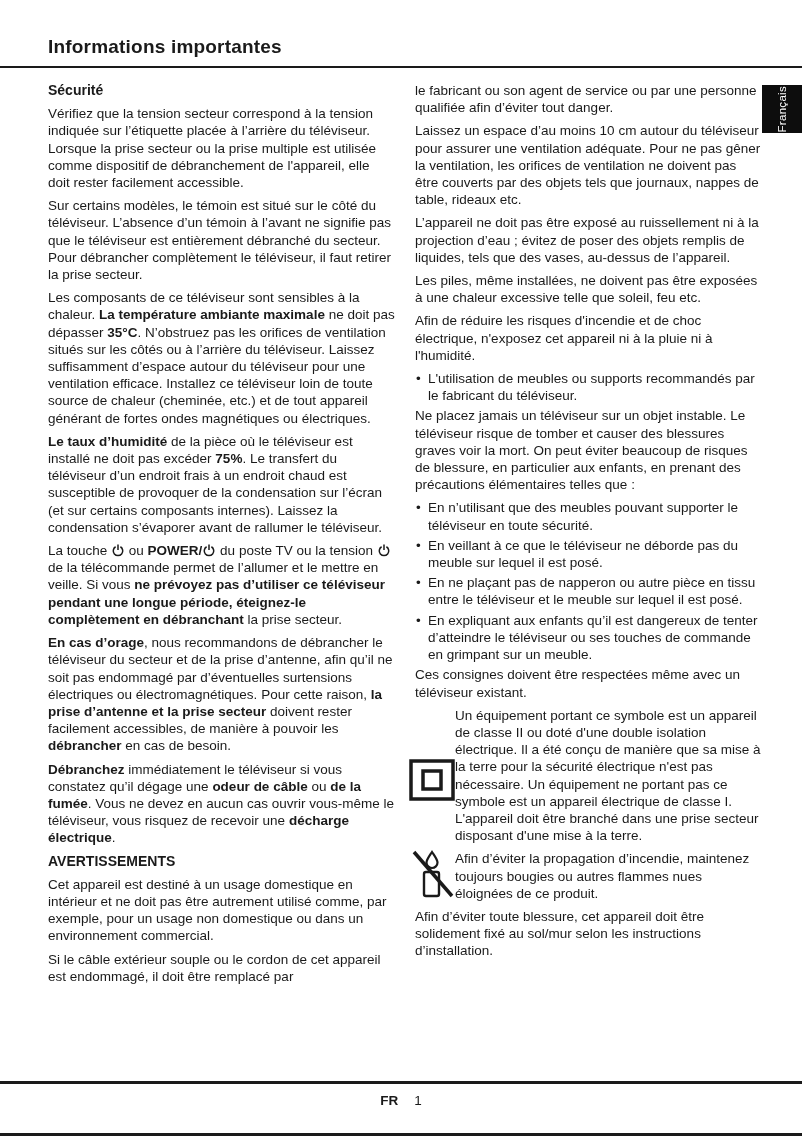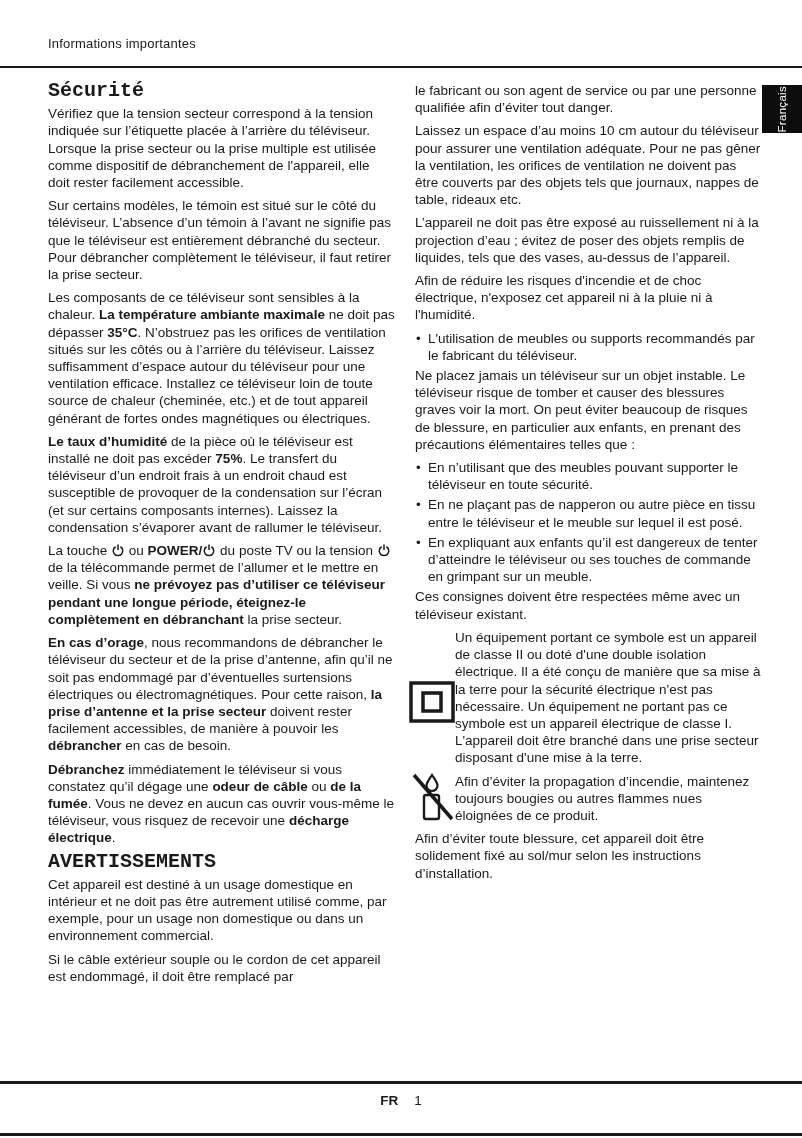--- a/index.html
+++ b/index.html
@@ -2,27 +2,27 @@
 <html><head>
 <meta charset="utf-8">
 <style>
   html,body{margin:0;padding:0;}
   body{
     width:802px;height:1138px;background:#ffffff;position:relative;overflow:hidden;
     font-family:"Liberation Sans", sans-serif;color:#1a1a1a;
     -webkit-font-smoothing:antialiased;
   }
   .page-title{
-    position:absolute;left:48px;top:36px;font-size:13px;font-weight:normal;letter-spacing:.2px;
+    position:absolute;left:48px;top:36px;font-size:19px;font-weight:bold;letter-spacing:.2px;
   }
   .title-rule{position:absolute;left:0;top:66px;width:802px;height:2px;background:#1a1a1a;}
   .content{position:absolute;left:48px;top:82px;width:714px;display:flex;gap:20px;}
   .col{width:347px;font-size:13.5px;line-height:17.2px;}
   .block{margin:0 0 6px 0;}
-  .heading{font-weight:bold;font-size:20px;margin-bottom:6px;font-family:Liberation Mono, monospace;}
+  .heading{font-weight:bold;font-size:14px;margin-bottom:6px;}
   .bullet{padding-left:13px;position:relative;margin-bottom:3px;}
   .bullet::before{content:"\2022";position:absolute;left:1px;}
   .icon-paragraph{position:relative;padding-left:40px;}
   .icon-paragraph .side-icon{position:absolute;}
   .side-icon.class2{left:-6px;top:52px;}
   .side-icon.candle{left:-3px;top:-2px;}
   .inline-icon{display:inline-block;vertical-align:-2px;margin:0 1px;}
   .inline-icon svg{display:block;}
   b{font-weight:bold;}
   .lang-tab{
@@ -63,24 +63,26 @@
       <div class="block paragraph"><b>En cas d’orage</b><span>, nous recommandons de débrancher le téléviseur du secteur et de la prise d’antenne, afin qu’il ne soit pas endommagé par d’éventuelles surtensions électriques ou électromagnétiques. Pour cette raison, </span><b>la prise d’antenne et la prise secteur</b><span> doivent rester facilement accessibles, de manière à pouvoir les </span><b>débrancher</b><span> en cas de besoin.</span></div>
       <div class="block paragraph"><b>Débranchez</b><span> immédiatement le téléviseur si vous constatez qu’il dégage une </span><b>odeur de câble</b><span> ou </span><b>de la fumée</b><span>. Vous ne devez en aucun cas ouvrir vous-même le téléviseur, vous risquez de recevoir une </span><b>décharge électrique</b><span>.</span></div>
       <div class="block heading">AVERTISSEMENTS</div>
       <div class="block paragraph"><span>Cet appareil est destiné à un usage domestique en intérieur et ne doit pas être autrement utilisé comme, par exemple, pour un usage non domestique ou dans un environnement commercial.</span></div>
       <div class="block paragraph"><span>Si le câble extérieur souple ou le cordon de cet appareil est endommagé, il doit être remplacé par</span></div>
     </div>
   <div class="col">
       <div class="block paragraph"><span>le fabricant ou son agent de service ou par une personne qualifiée afin d’éviter tout danger.</span></div>
       <div class="block paragraph"><span>Laissez un espace d’au moins 10 cm autour du téléviseur pour assurer une ventilation adéquate. Pour ne pas gêner la ventilation, les orifices de ventilation ne doivent pas être couverts par des objets tels que journaux, nappes de table, rideaux etc.</span></div>
       <div class="block paragraph"><span>L’appareil ne doit pas être exposé au ruissellement ni à la projection d’eau ; évitez de poser des objets remplis de liquides, tels que des vases, au-dessus de l’appareil.</span></div>
+      <div class="block paragraph"><span>Les piles, même installées, ne doivent pas être exposées à une chaleur excessive telle que soleil, feu etc.</span></div>
       <div class="block paragraph"><span>Afin de réduire les risques d'incendie et de choc électrique, n'exposez cet appareil ni à la pluie ni à l'humidité.</span></div>
       <div class="block bullet"><span>L'utilisation de meubles ou supports recommandés par le fabricant du téléviseur.</span></div>
       <div class="block paragraph"><span>Ne placez jamais un téléviseur sur un objet instable. Le téléviseur risque de tomber et causer des blessures graves voir la mort. On peut éviter beaucoup de risques de blessure, en particulier aux enfants, en prenant des précautions élémentaires telles que :</span></div>
       <div class="block bullet"><span>En n’utilisant que des meubles pouvant supporter le téléviseur en toute sécurité.</span></div>
+      <div class="block bullet"><span>En veillant à ce que le téléviseur ne déborde pas du meuble sur lequel il est posé.</span></div>
       <div class="block bullet"><span>En ne plaçant pas de napperon ou autre pièce en tissu entre le téléviseur et le meuble sur lequel il est posé.</span></div>
       <div class="block bullet"><span>En expliquant aux enfants qu’il est dangereux de tenter d’atteindre le téléviseur ou ses touches de commande en grimpant sur un meuble.</span></div>
       <div class="block paragraph"><span>Ces consignes doivent être respectées même avec un téléviseur existant.</span></div>
       <div class="block icon-paragraph">
         <span class="side-icon class2"><svg width="46" height="42" viewBox="0 0 46 42">
             <rect x="2" y="2" width="42" height="38" fill="none" stroke="#1a1a1a" stroke-width="3.5"></rect>
             <rect x="14" y="12" width="18" height="18" fill="none" stroke="#1a1a1a" stroke-width="3.5"></rect>
           </svg></span>
         <div><span>Un équipement portant ce symbole est un appareil de classe II ou doté d'une double isolation électrique. Il a été conçu de manière que sa mise à la terre pour la sécurité électrique n'est pas nécessaire. Un équipement ne portant pas ce symbole est un appareil électrique de classe I. L'appareil doit être branché dans une prise secteur disposant d'une mise à la terre.</span></div>
       </div>

